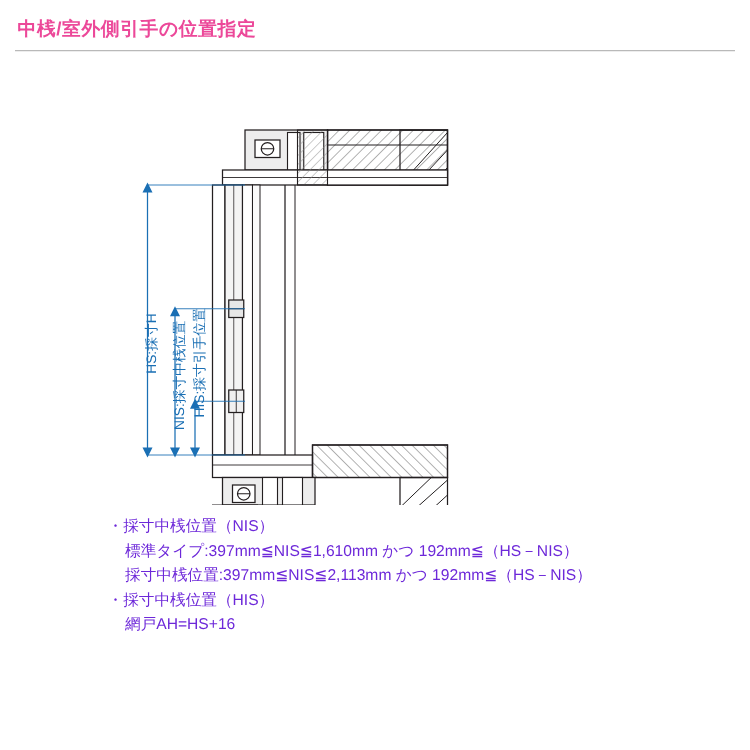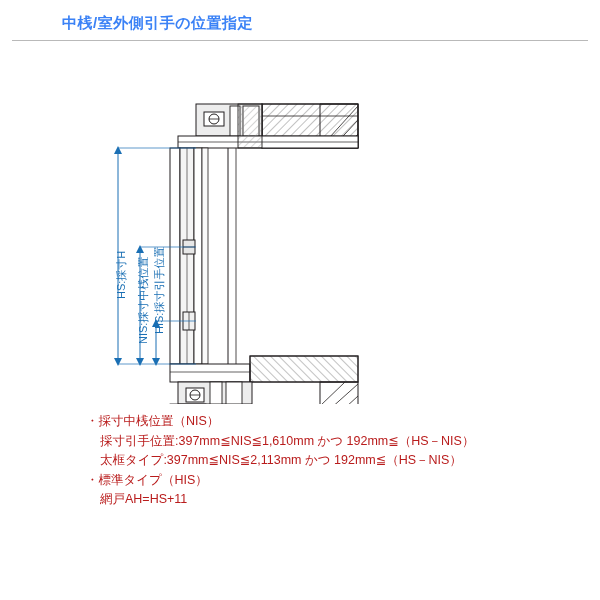--- a/index.html
+++ b/index.html
@@ -29,23 +29,22 @@
     width: 600px;
     height: 46px;
   }
   .header-title {
     position: absolute;
     left: 14px;
     top: 14px;
     font-size: 15px;
     font-weight: bold;
     letter-spacing: 0.5px;
-    color: #3b82f6;
+    color: #ec4899;
     white-space: nowrap;
-    margin-left: 48px;
   }
   .header-rule {
     position: absolute;
     left: 12px;
     top: 40px;
     width: 576px;
     height: 1px;
     background: #b9b9b9;
   }
 
@@ -73,21 +72,21 @@
   }
 
   
   .notes {
     position: absolute;
     left: 86px;
     top: 412px;
     width: 500px;
     font-size: 12.5px;
     line-height: 1.0;
-    color: #b91c1c;
+    color: #6d28d9;
   }
   .note-line {
     white-space: nowrap;
     margin-bottom: 7px;
   }
   .note-bullet {
     margin-top: 3px;
   }
   .indent1 { padding-left: 14px; }
   .indent2 { padding-left: 14px; }
@@ -200,19 +199,19 @@
       </g>
     </svg>
 
     <div class="vlabel" style="left:114px; top:255px;">HS:採寸H</div>
     <div class="vlabel" style="left:136px; top:300px;">NIS:採寸中桟位置</div>
     <div class="vlabel" style="left:152px; top:290px;">HIS:採寸引手位置</div>
   </div>
 
   <div class="notes">
     <div class="note-line note-bullet">・採寸中桟位置（NIS）</div>
-    <div class="note-line indent1">採寸引手位置:397mm≦NIS≦1,610mm かつ 192mm≦（HS－NIS）</div>
-    <div class="note-line indent1">太框タイプ:397mm≦NIS≦2,113mm かつ 192mm≦（HS－NIS）</div>
-    <div class="note-line note-bullet">・標準タイプ（HIS）</div>
-    <div class="note-line indent2">網戸AH=HS+11</div>
+    <div class="note-line indent1">標準タイプ:397mm≦NIS≦1,610mm かつ 192mm≦（HS－NIS）</div>
+    <div class="note-line indent1">採寸中桟位置:397mm≦NIS≦2,113mm かつ 192mm≦（HS－NIS）</div>
+    <div class="note-line note-bullet">・採寸中桟位置（HIS）</div>
+    <div class="note-line indent2">網戸AH=HS+16</div>
   </div>
 
 </div>
 
 </body></html>

